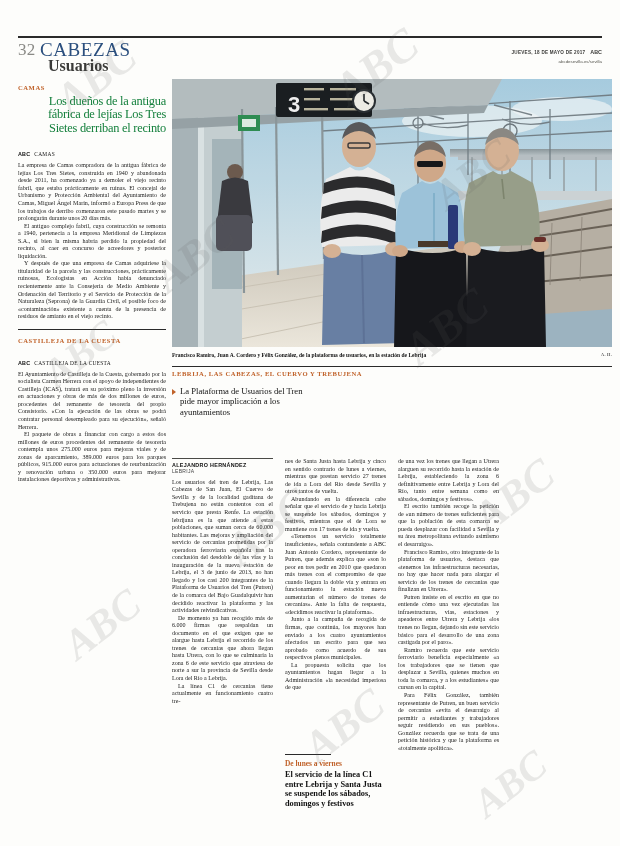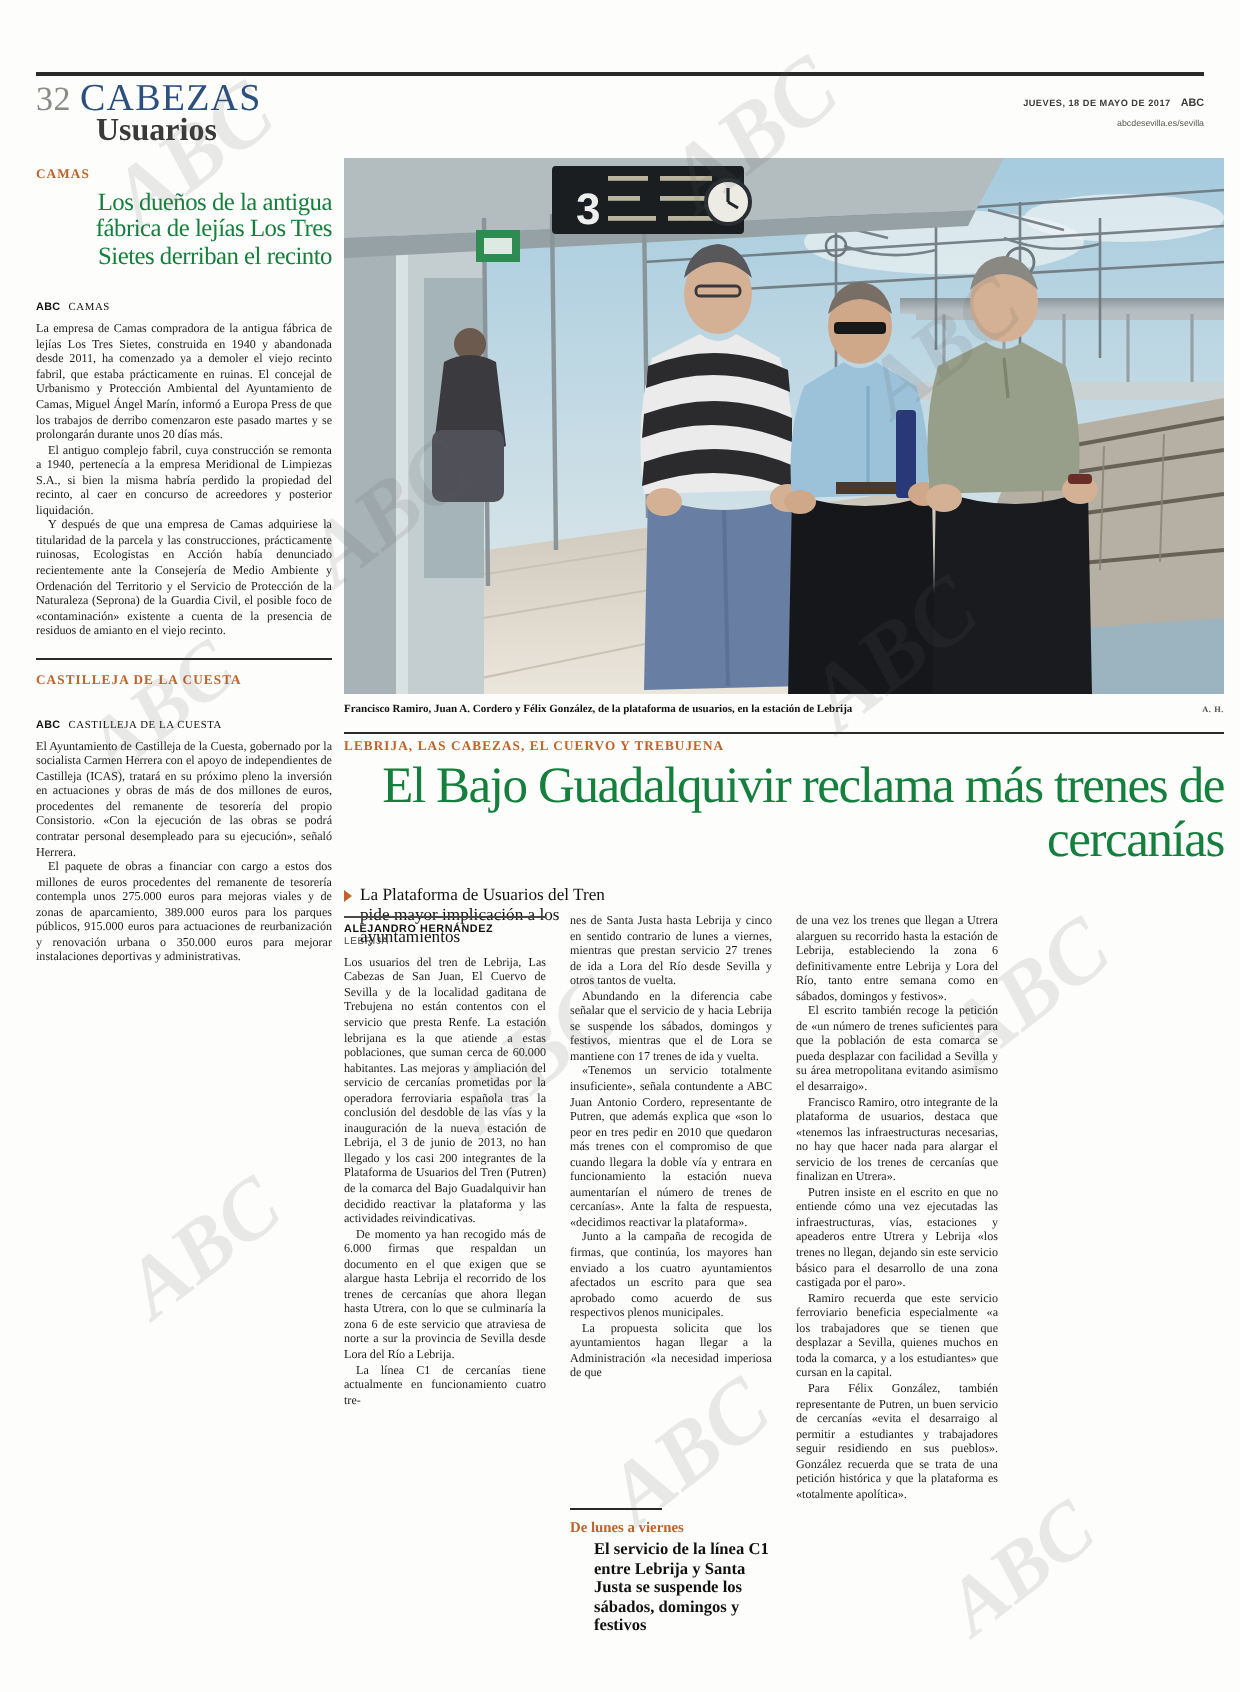--- a/index.html
+++ b/index.html
@@ -61,21 +61,21 @@
   .cols{position:absolute;left:172px;top:458px;width:440px;height:372px;}
   .col{position:absolute;top:0;width:101px;}
   .c1{left:0;}  .c2{left:113px;} .c3{left:226px;}
   .col .byline-block{margin-bottom:5px;}
   .col .byline-rule{height:.8px;background:#4a4a46;margin-bottom:3px;}
 
   
   .pullbox{position:absolute;left:113px;top:296px;width:101px;}
   .pb-rule{height:1px;background:#2a2a2a;width:46px;margin-bottom:4px;}
   .pb-kicker{color:#c0622a;font-size:7.4px;font-weight:bold;font-family:"Liberation Serif",serif;margin-bottom:2px;}
-  .pb-txt{font-size:8.3px;line-height:9.6px;font-weight:bold;font-family:"Liberation Serif",serif;color:#111;margin-left:12px;}
+  .pb-txt{font-size:8.3px;line-height:9.6px;font-weight:bold;font-family:"Liberation Serif",serif;color:#111;}
 
   
   .wm{position:absolute;pointer-events:none;font-family:"Liberation Serif",serif;
       color:rgba(90,90,90,.13);font-weight:bold;font-style:italic;
       transform:rotate(-38deg);user-select:none;}
 </style>
 </head>
 <body>
 
 <div class="page">
@@ -284,21 +284,20 @@
   </div>
 
   <div class="caption">
     <span>Francisco Ramiro, Juan A. Cordero y Félix González, de la plataforma de usuarios, en la estación de Lebrija</span>
     <span class="cap-credit">A. H.</span>
   </div>
 
   <div class="mainwrap">
     <div class="rule-dark"></div>
     <div class="kicker main-kicker" style="margin-top:3px">LEBRIJA, LAS CABEZAS, EL CUERVO Y TREBUJENA</div>
-    <div class="hl main-hl">El Bajo Guadalquivir reclama más trenes de cercanías</div>
     <div class="stand">
       <div class="tri"></div>
       <div class="stand-txt">La Plataforma de Usuarios del Tren pide mayor implicación a los ayuntamientos</div>
     </div>
   </div>
 
   <div class="cols">
 
     <div class="col c1">
       <div class="byline-block">

